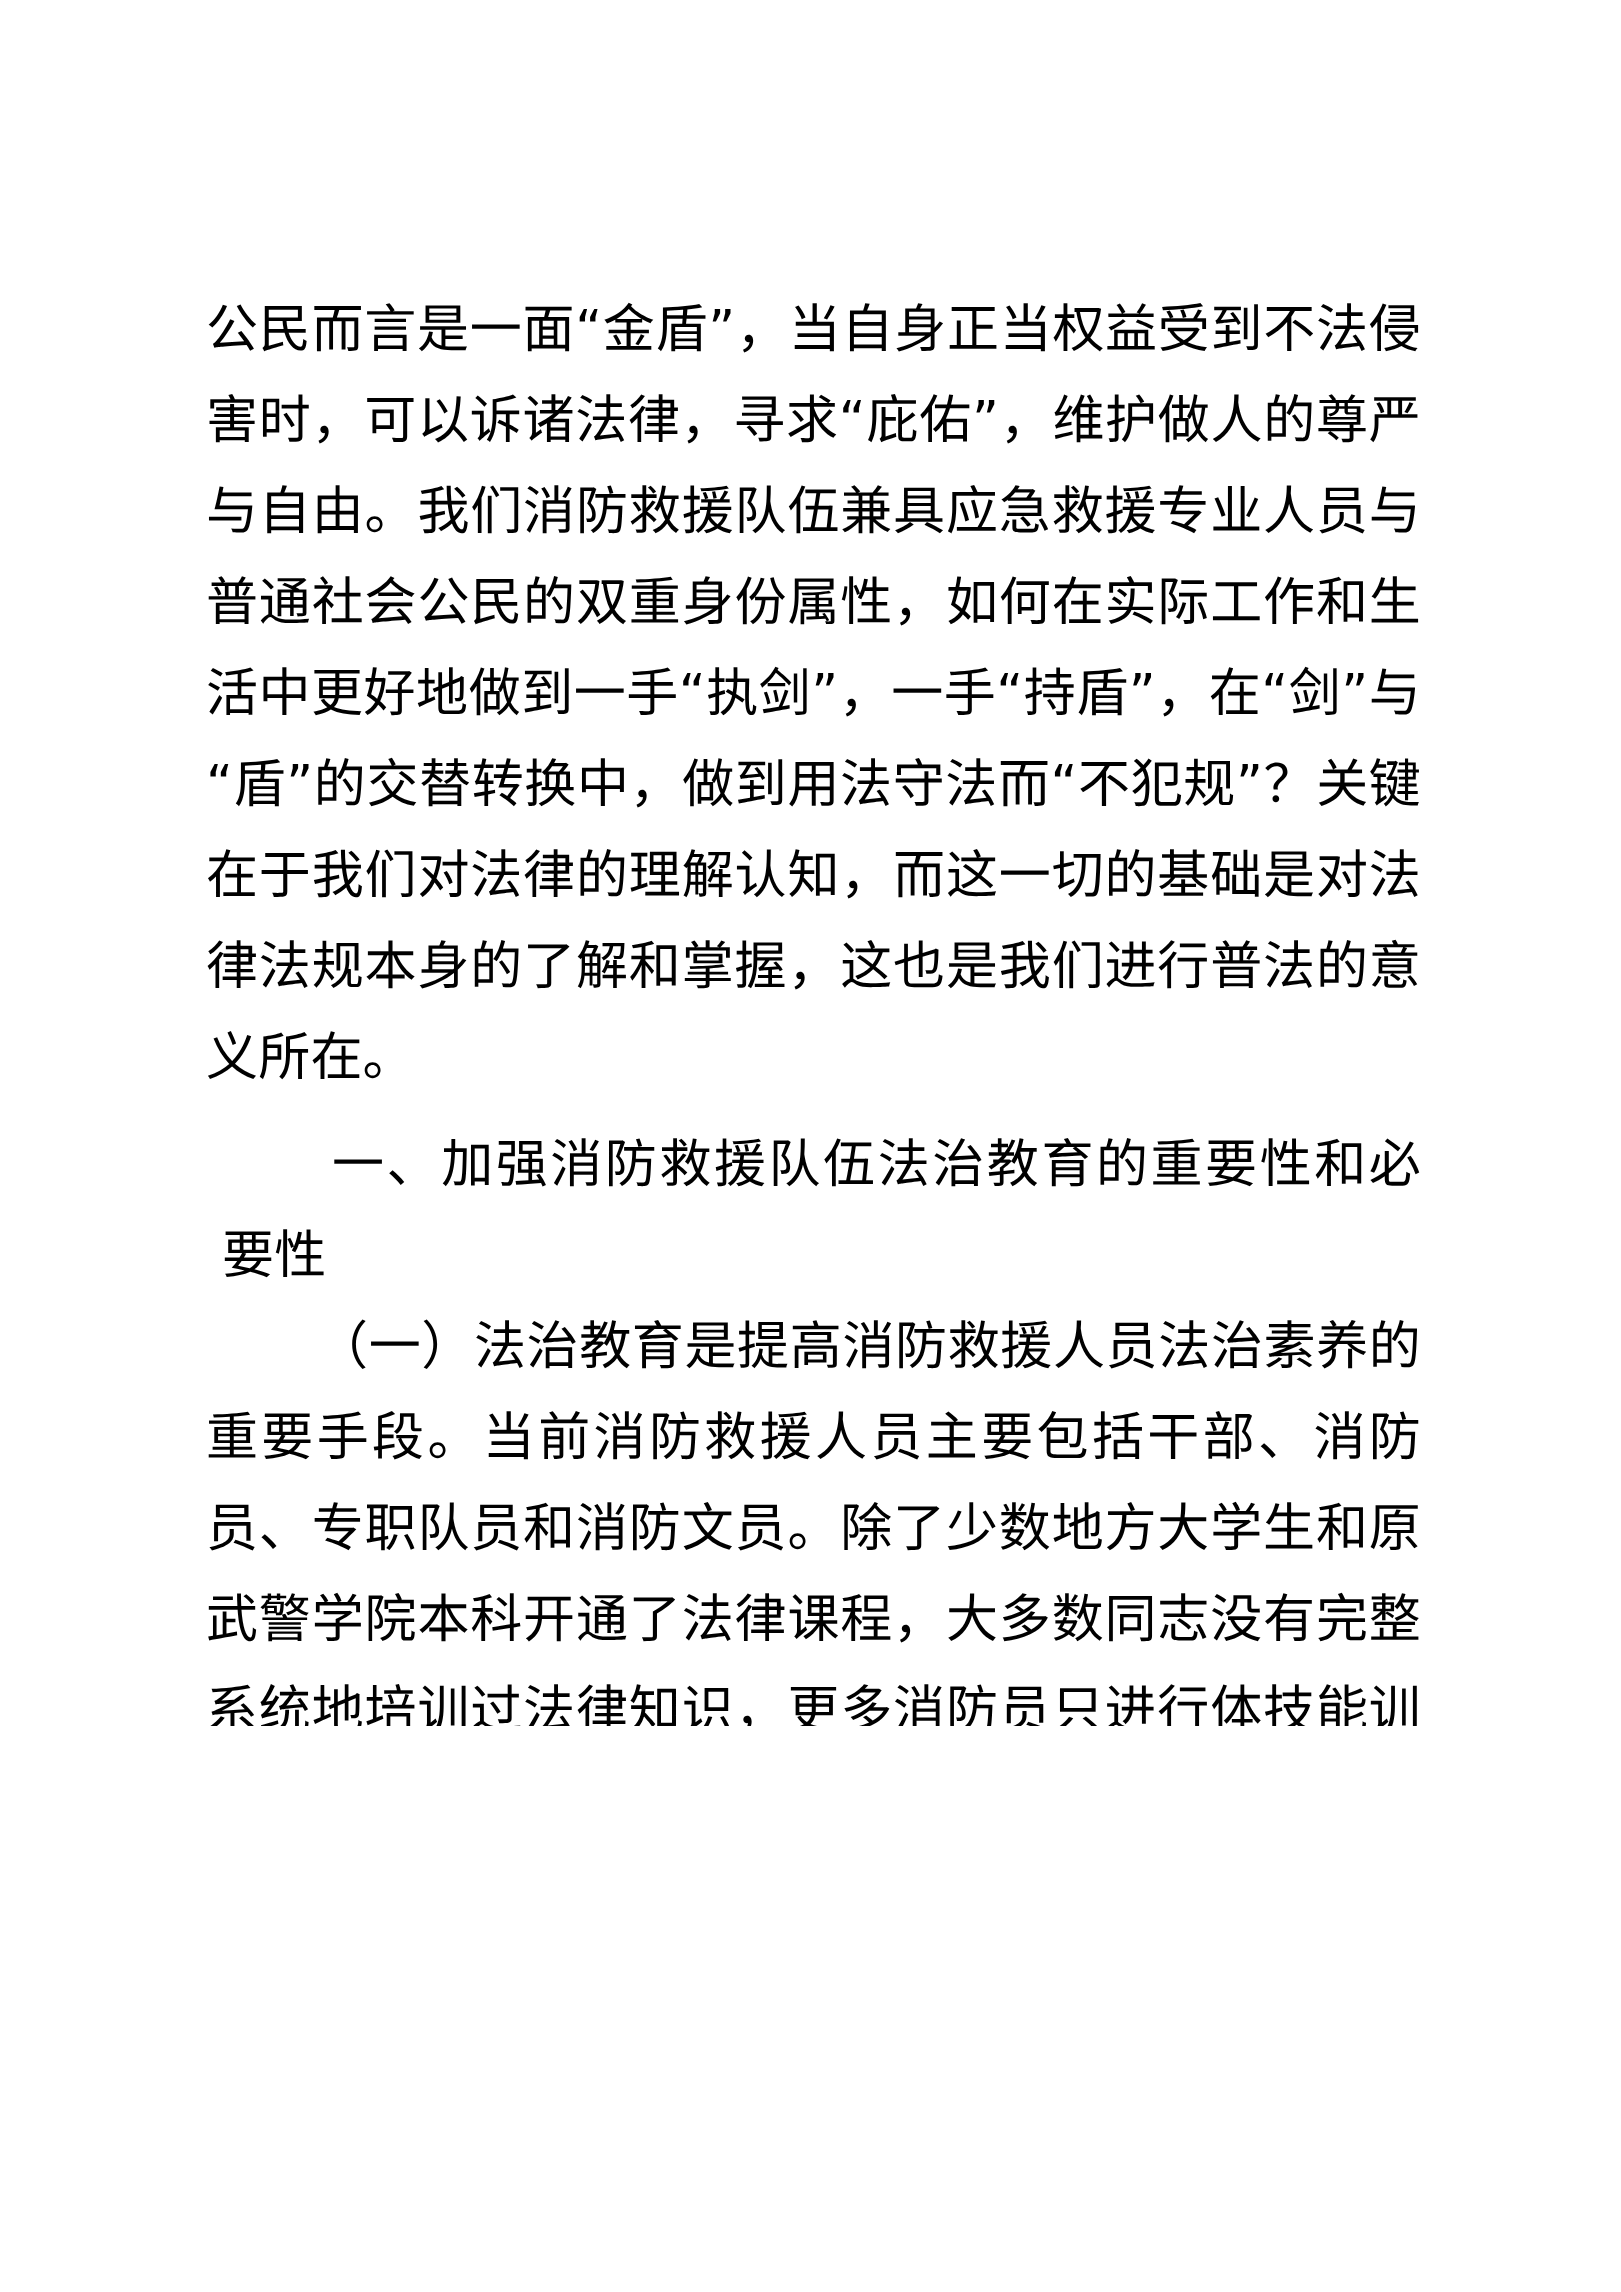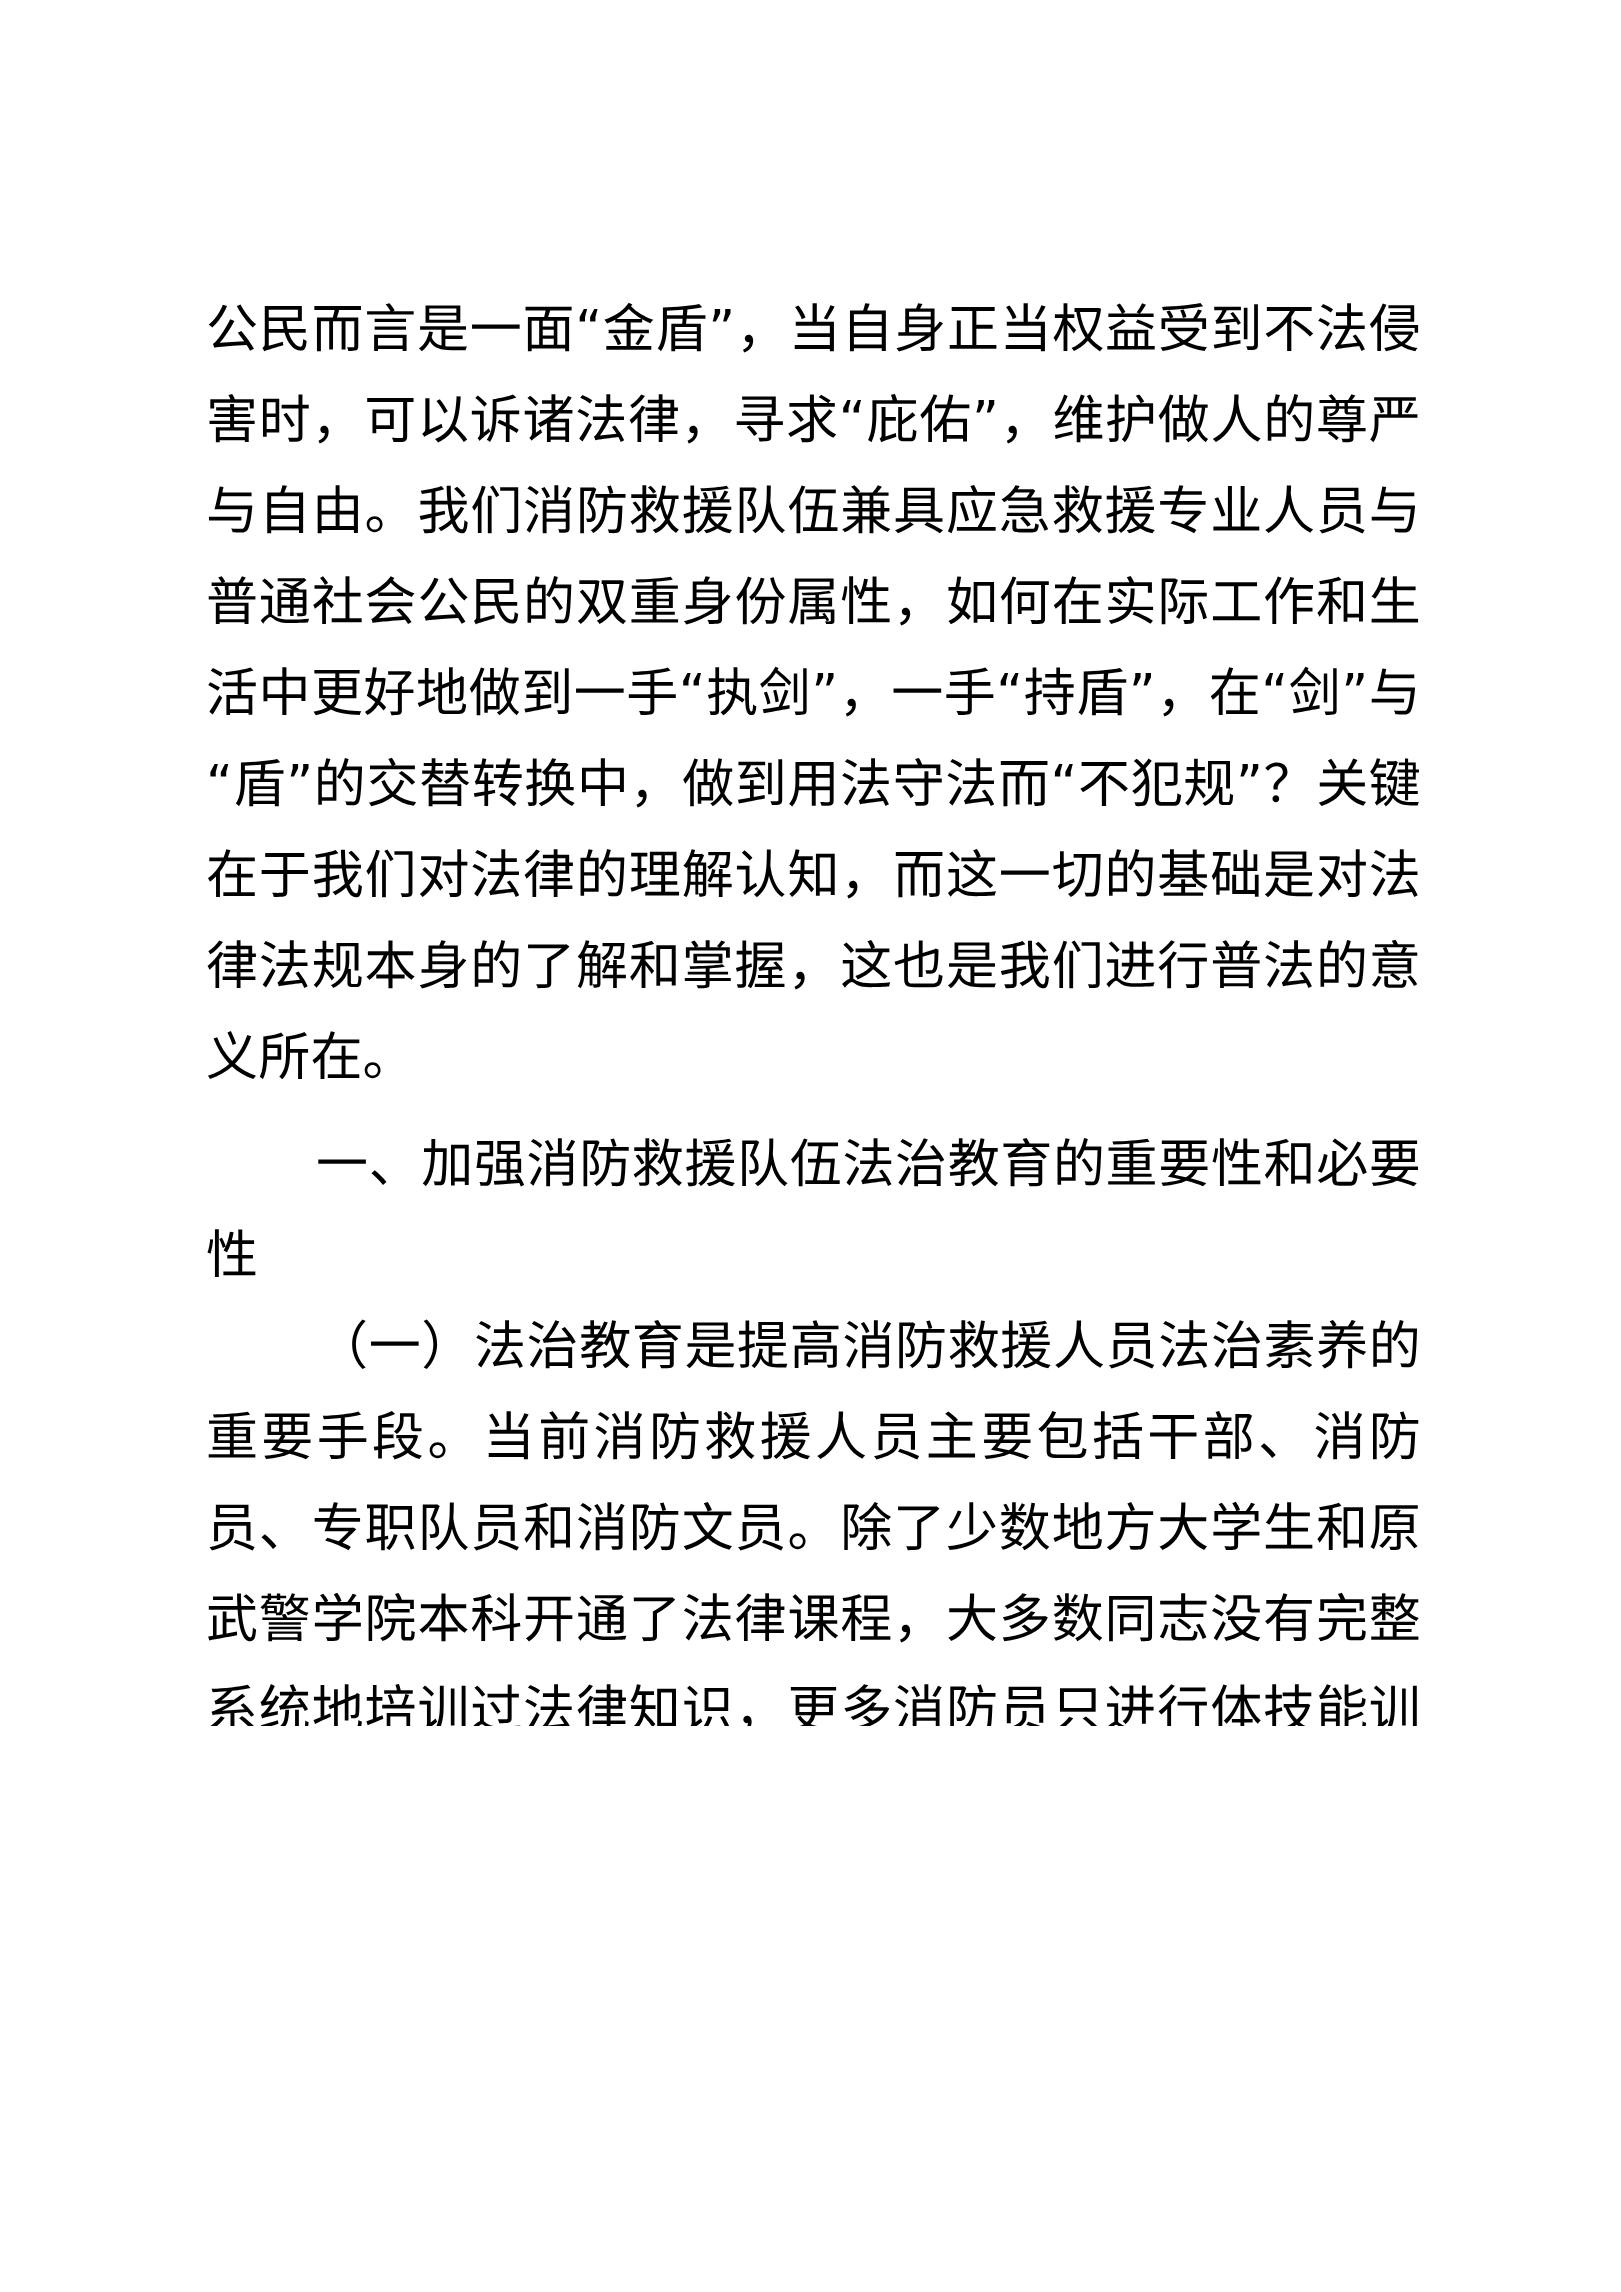--- a/index.html
+++ b/index.html
@@ -35,20 +35,21 @@
     letter-spacing: 0.2px;
     margin: 0 0 0 0;
     font-weight: 400;
     word-break: break-all;
   }
   .para.indent {
     text-indent: 110px;
   }
   .para.heading {
     text-indent: 110px;
+    margin-left: 16px;
   }
   .spacer-sm { height: 15.7px; }
   .page-number {
     position: absolute;
     left: 0;
     right: 0;
     top: 2125px;
     text-align: center;
     font-size: 29px;
     color: #000000;

